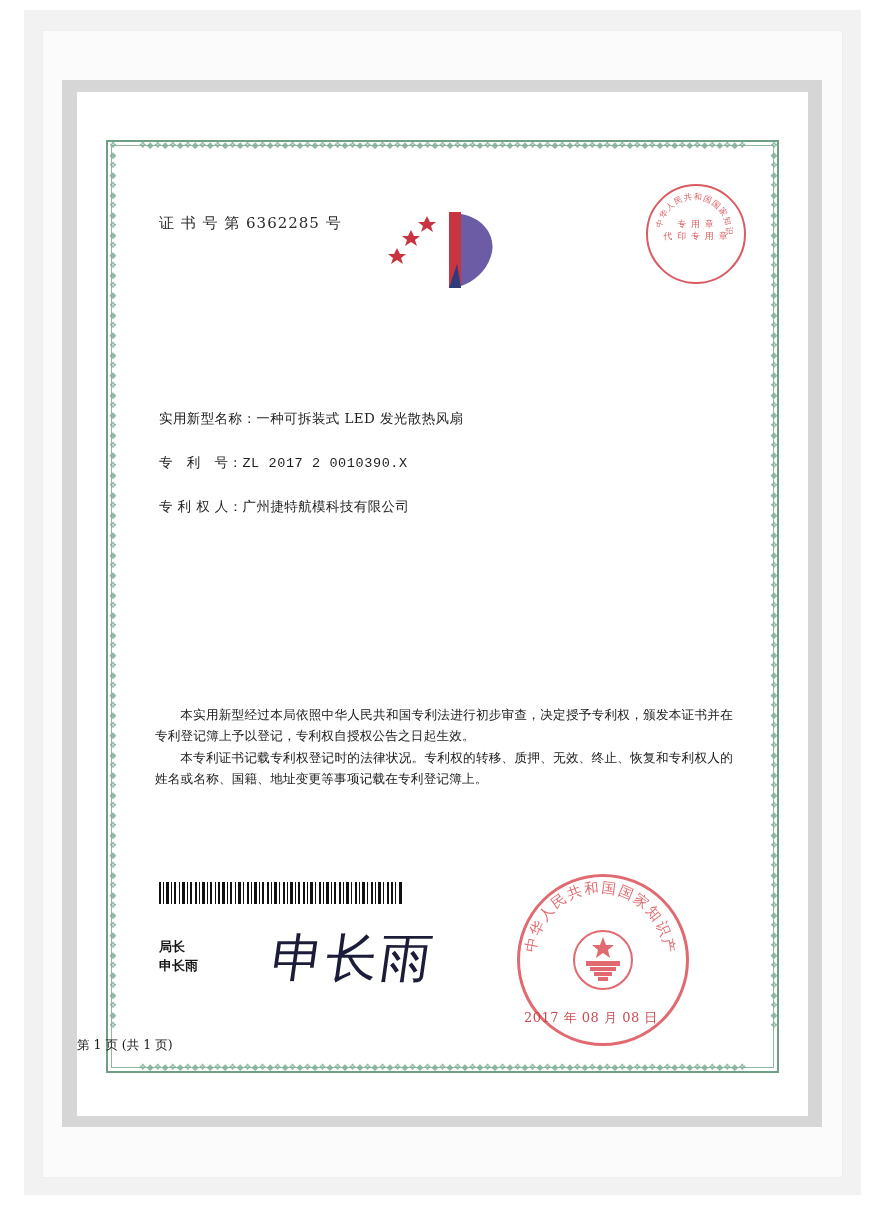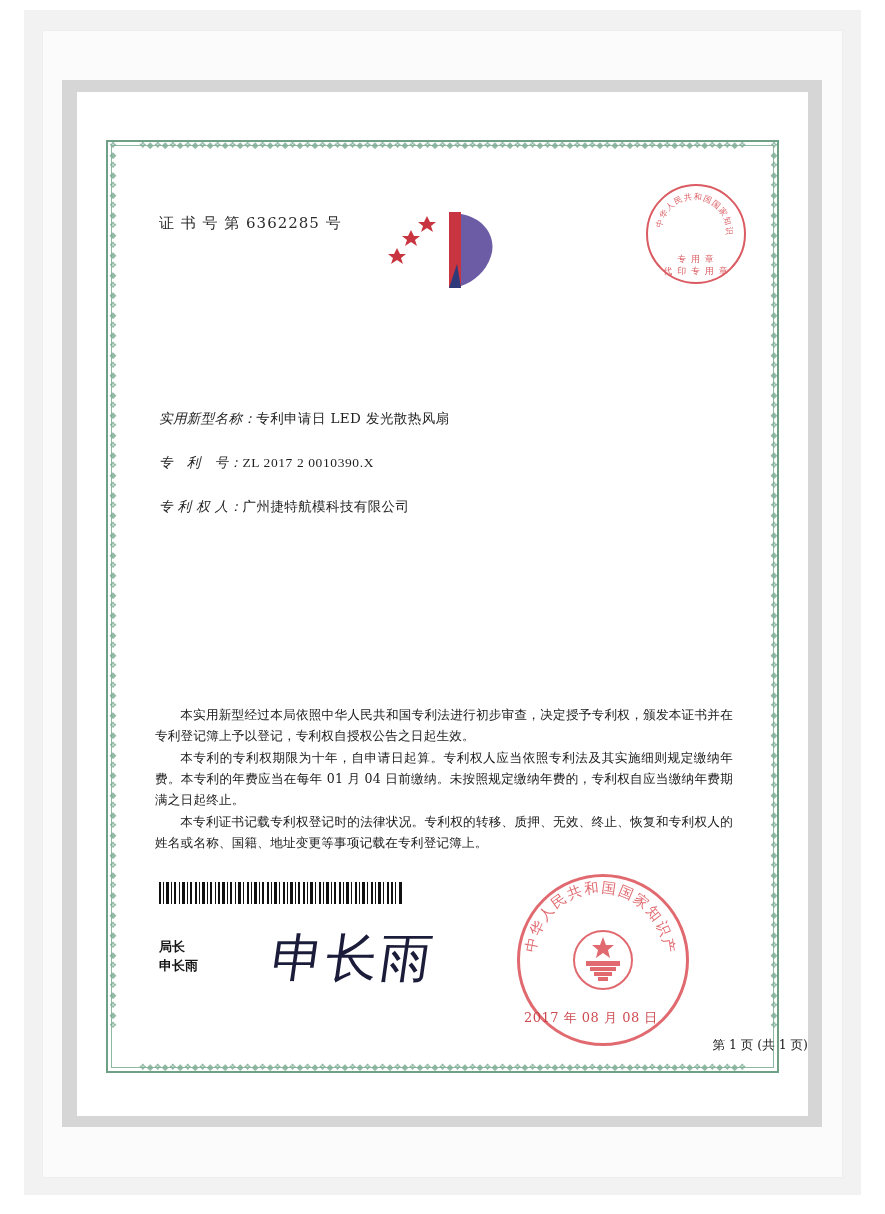--- a/index.html
+++ b/index.html
@@ -127,23 +127,23 @@
     width: 570px;
   }
   .field {
     font-size: 13.5px;
     color: #1f1f1f;
     margin-bottom: 26px;
     letter-spacing: .4px;
     font-family: "DejaVu Serif", serif;
     white-space: nowrap;
   }
-  .field .lbl { display: inline-block; font-style: italic; }
+  .field .lbl { display: inline-block; }
   .field .val { display: inline-block; }
-  .field.mono .val { font-family: Liberation Serif, serif; letter-spacing: .6px; }
+  .field.mono .val { font-family: Liberation Mono, monospace; letter-spacing: .6px; }
   .body-text {
     position: absolute;
     left: 78px; top: 612px;
     width: 578px;
     font-size: 12.6px;
     line-height: 21px;
     color: #1a1a1a;
     text-align: justify;
     font-family: "DejaVu Serif", serif;
     letter-spacing: .2px;
@@ -175,21 +175,21 @@
     font-size: 52px;
     color: #1b1b3a;
     font-family: "DejaVu Serif", serif;
     transform: skewX(-8deg);
     letter-spacing: 2px;
     white-space: nowrap;
   }
   .footer-page {
     position: absolute;
     left: 0; right: 0; bottom: 62px;
-    text-align: right;
+    text-align: left;
     font-size: 12.5px;
     color: #1a1a1a;
     font-family: "DejaVu Serif", serif;
   }
 
   
   .stamp-small {
     position: absolute;
     left: 569px; top: 92px;
     width: 96px; height: 96px;
@@ -199,21 +199,20 @@
     opacity: .82;
   }
   .stamp-small .mid {
     position: absolute;
     left: 0; right: 0; top: 32px;
     text-align: center;
     font-size: 9px;
     line-height: 12px;
     letter-spacing: 1px;
     font-family: "DejaVu Serif", serif;
-    margin-top: 35px;
   }
   .stamp-big {
     position: absolute;
     left: 440px; top: 782px;
     width: 166px; height: 166px;
     border: 3px solid #d9454c;
     border-radius: 50%;
     opacity: .8;
     color: #d9454c;
   }
@@ -292,33 +291,32 @@
         </div>
         <div class="mid">
           <div>专 用 章</div>
           <div>代 印 专 用 章</div>
         </div>
       </div>
 
 
       <div class="fields">
         <div class="field">
-          <span class="lbl">实用新型名称：</span><span class="val">专利申请日 LED 发光散热风扇</span>
+          <span class="lbl">实用新型名称：</span><span class="val">一种可拆装式 LED 发光散热风扇</span>
         </div>
         <div class="field mono">
           <span class="lbl">专　利　号：</span><span class="val">ZL 2017 2 0010390.X</span>
         </div>
         <div class="field">
           <span class="lbl">专 利 权 人：</span><span class="val">广州捷特航模科技有限公司</span>
         </div>
       </div>
 
       <div class="body-text">
         <p>本实用新型经过本局依照中华人民共和国专利法进行初步审查，决定授予专利权，颁发本证书并在专利登记簿上予以登记，专利权自授权公告之日起生效。</p>
-        <p>本专利的专利权期限为十年，自申请日起算。专利权人应当依照专利法及其实施细则规定缴纳年费。本专利的年费应当在每年 01 月 04 日前缴纳。未按照规定缴纳年费的，专利权自应当缴纳年费期满之日起终止。</p>
         <p>本专利证书记载专利权登记时的法律状况。专利权的转移、质押、无效、终止、恢复和专利权人的姓名或名称、国籍、地址变更等事项记载在专利登记簿上。</p>
       </div>
 
       <div class="barcode">
         <div class="b" style="left:0px;width:2px"></div>
         <div class="b" style="left:4px;width:1px"></div>
         <div class="b" style="left:7px;width:3px"></div>
         <div class="b" style="left:12px;width:1px"></div>
         <div class="b" style="left:15px;width:2px"></div>
         <div class="b" style="left:20px;width:1px"></div>

